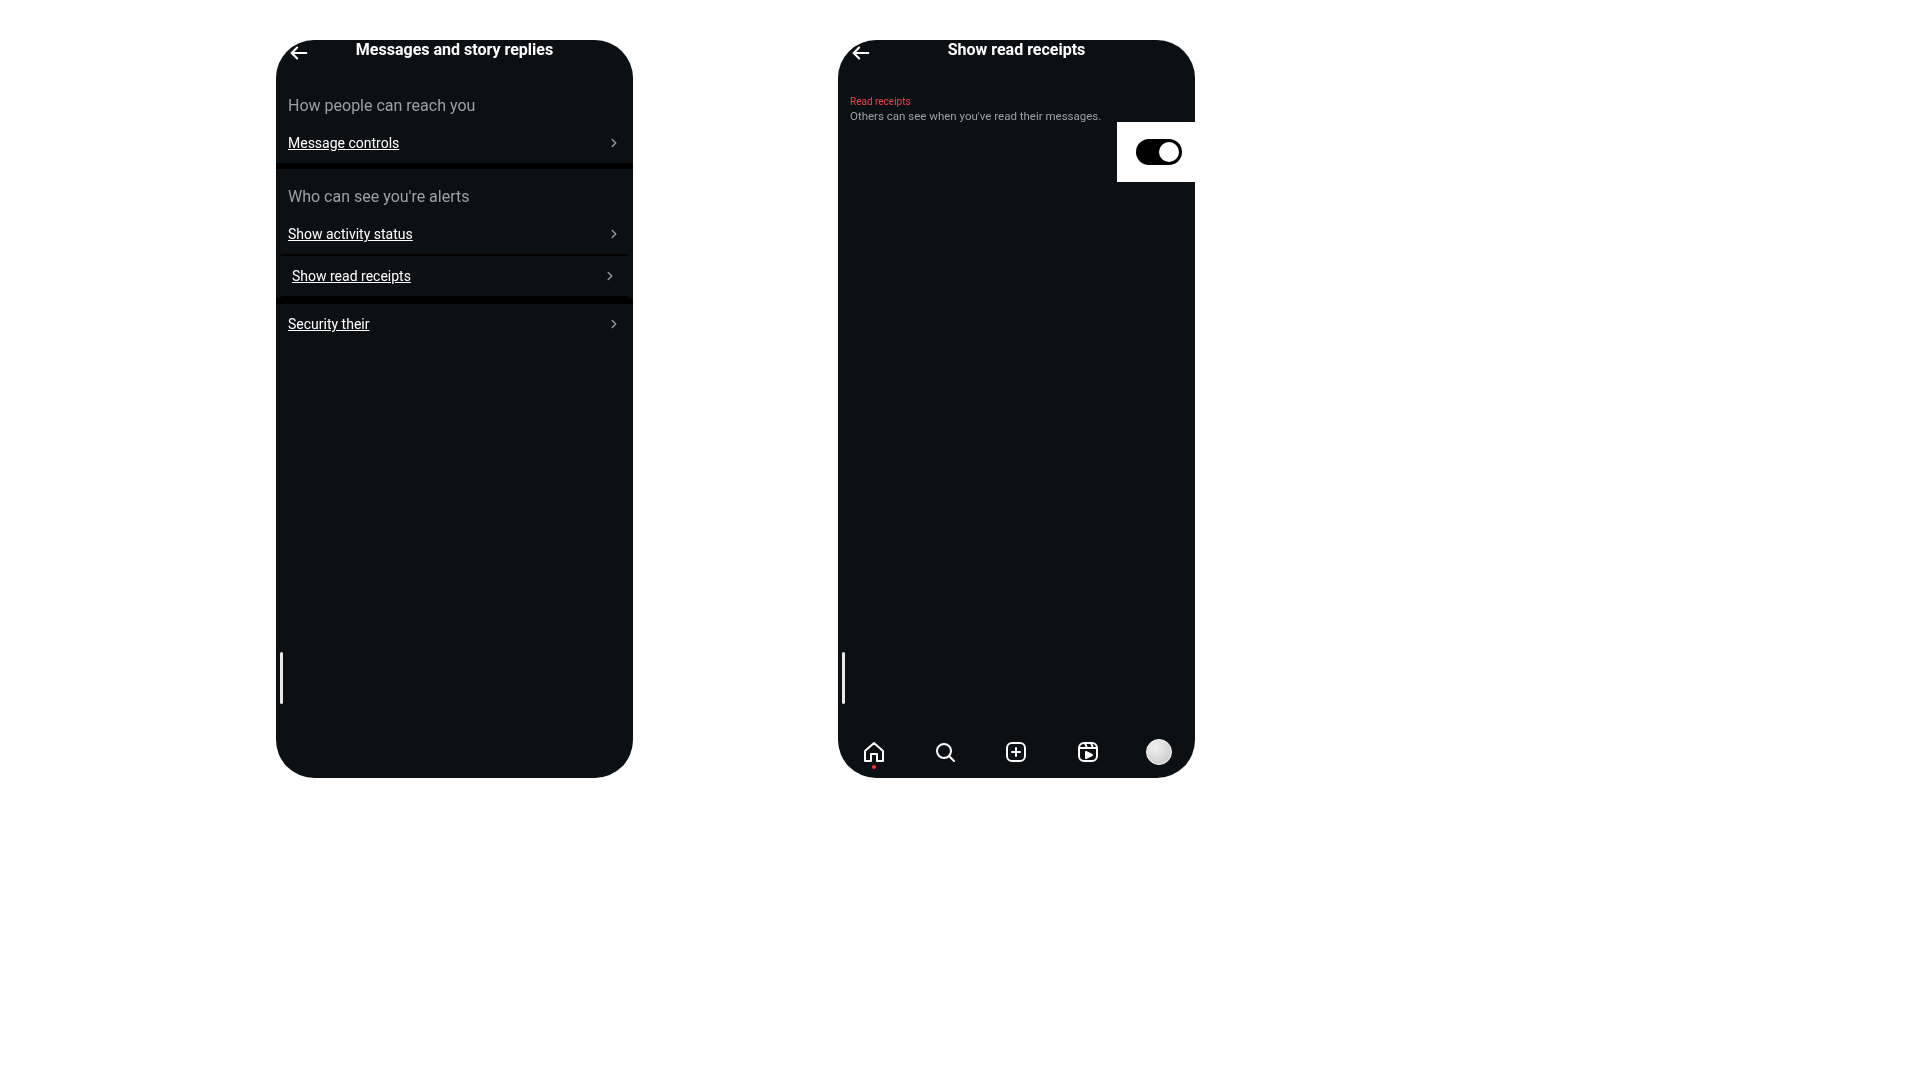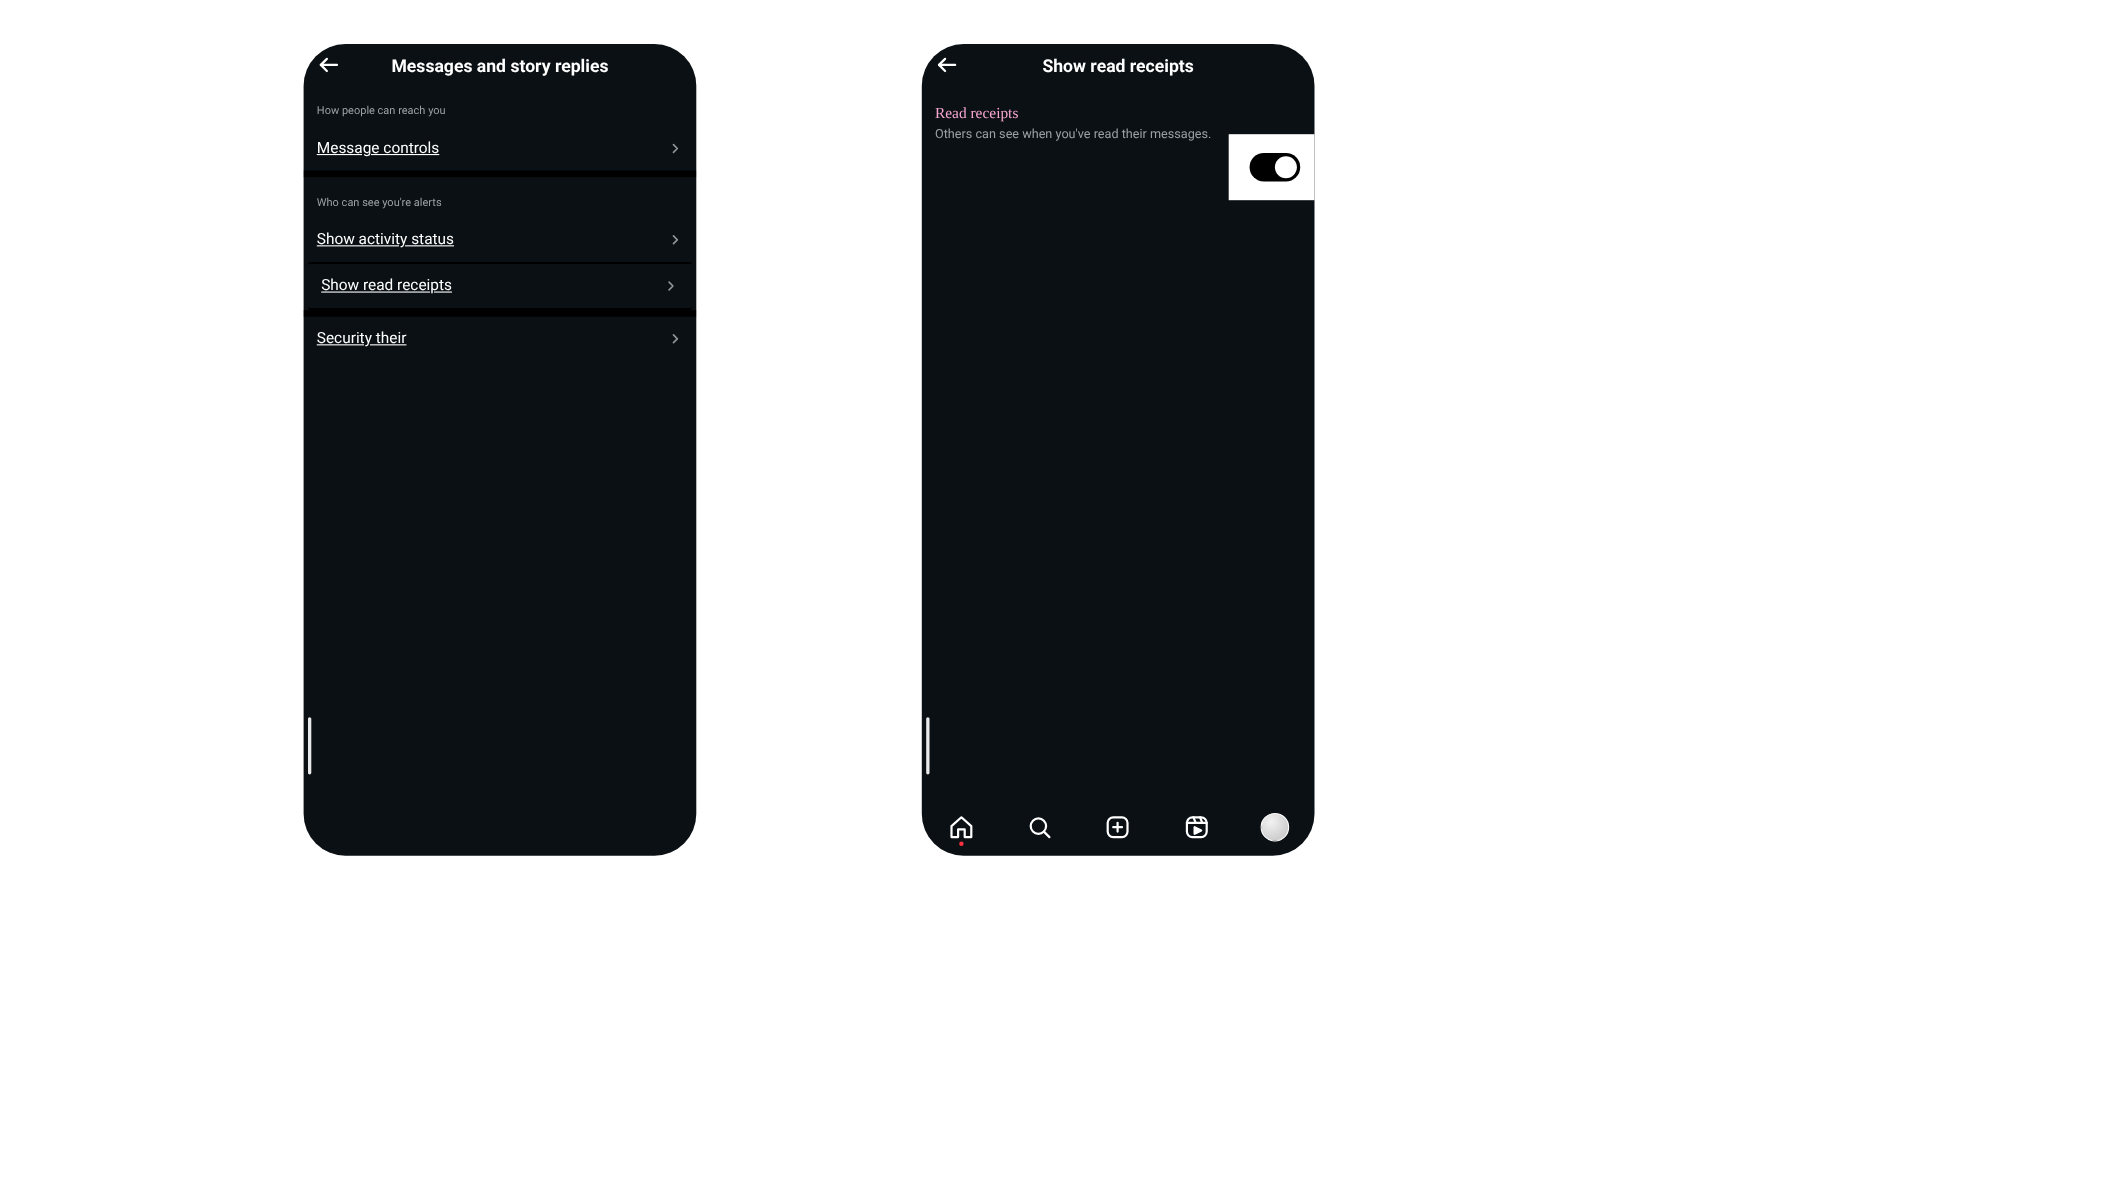--- a/index.html
+++ b/index.html
@@ -18,42 +18,41 @@
     background: #0b1014;
     border-radius: 38px;
     overflow: hidden;
     color: #ffffff;
   }
   .phone-left { left: 276px; top: 40px; }
   .phone-right { left: 838px; top: 40px; }
 
   .header {
     display: flex;
-    align-items: center;
     height: 38px;
     padding: 0 10px;
     position: relative;
   }
   .back {
     width: 26px; height: 26px;
     display: flex; align-items: center; justify-content: center;
     cursor: pointer;
   }
   .title {
     position: absolute;
     left: 0; right: 0;
     text-align: center;
     font-size: 16px;
     font-weight: 700;
     pointer-events: none;
   }
 
   .section-label {
     color: #9aa0a5;
-    font-size: 10px;
+    font-size: 16px;
     padding: 18px 12px 8px 12px;
   }
   .row {
     display: flex;
     align-items: center;
     justify-content: space-between;
     padding: 12px 12px;
     font-size: 14px;
     cursor: pointer;
     text-decoration: underline;
@@ -72,21 +71,21 @@
   }
 
   
   .setting-row {
     display: flex;
     align-items: flex-start;
     justify-content: space-between;
     padding: 18px 12px 0 12px;
   }
   .setting-text { flex: 1; padding-right: 6px; }
-  .setting-title { font-size: 14px; color: #f9a8d4; font-family: Liberation Serif, serif; }
+  .setting-title { font-size: 10px; color: #ef4444; }
   .setting-sub { font-size: 11.5px; color: #9aa0a5; margin-top: 2px; }
 
   .toggle-highlight {
     position: absolute;
     top: 82px; right: -6px;
     width: 84px; height: 60px;
     background: #ffffff;
     display: flex; align-items: center; justify-content: center;
   }
   .toggle {

